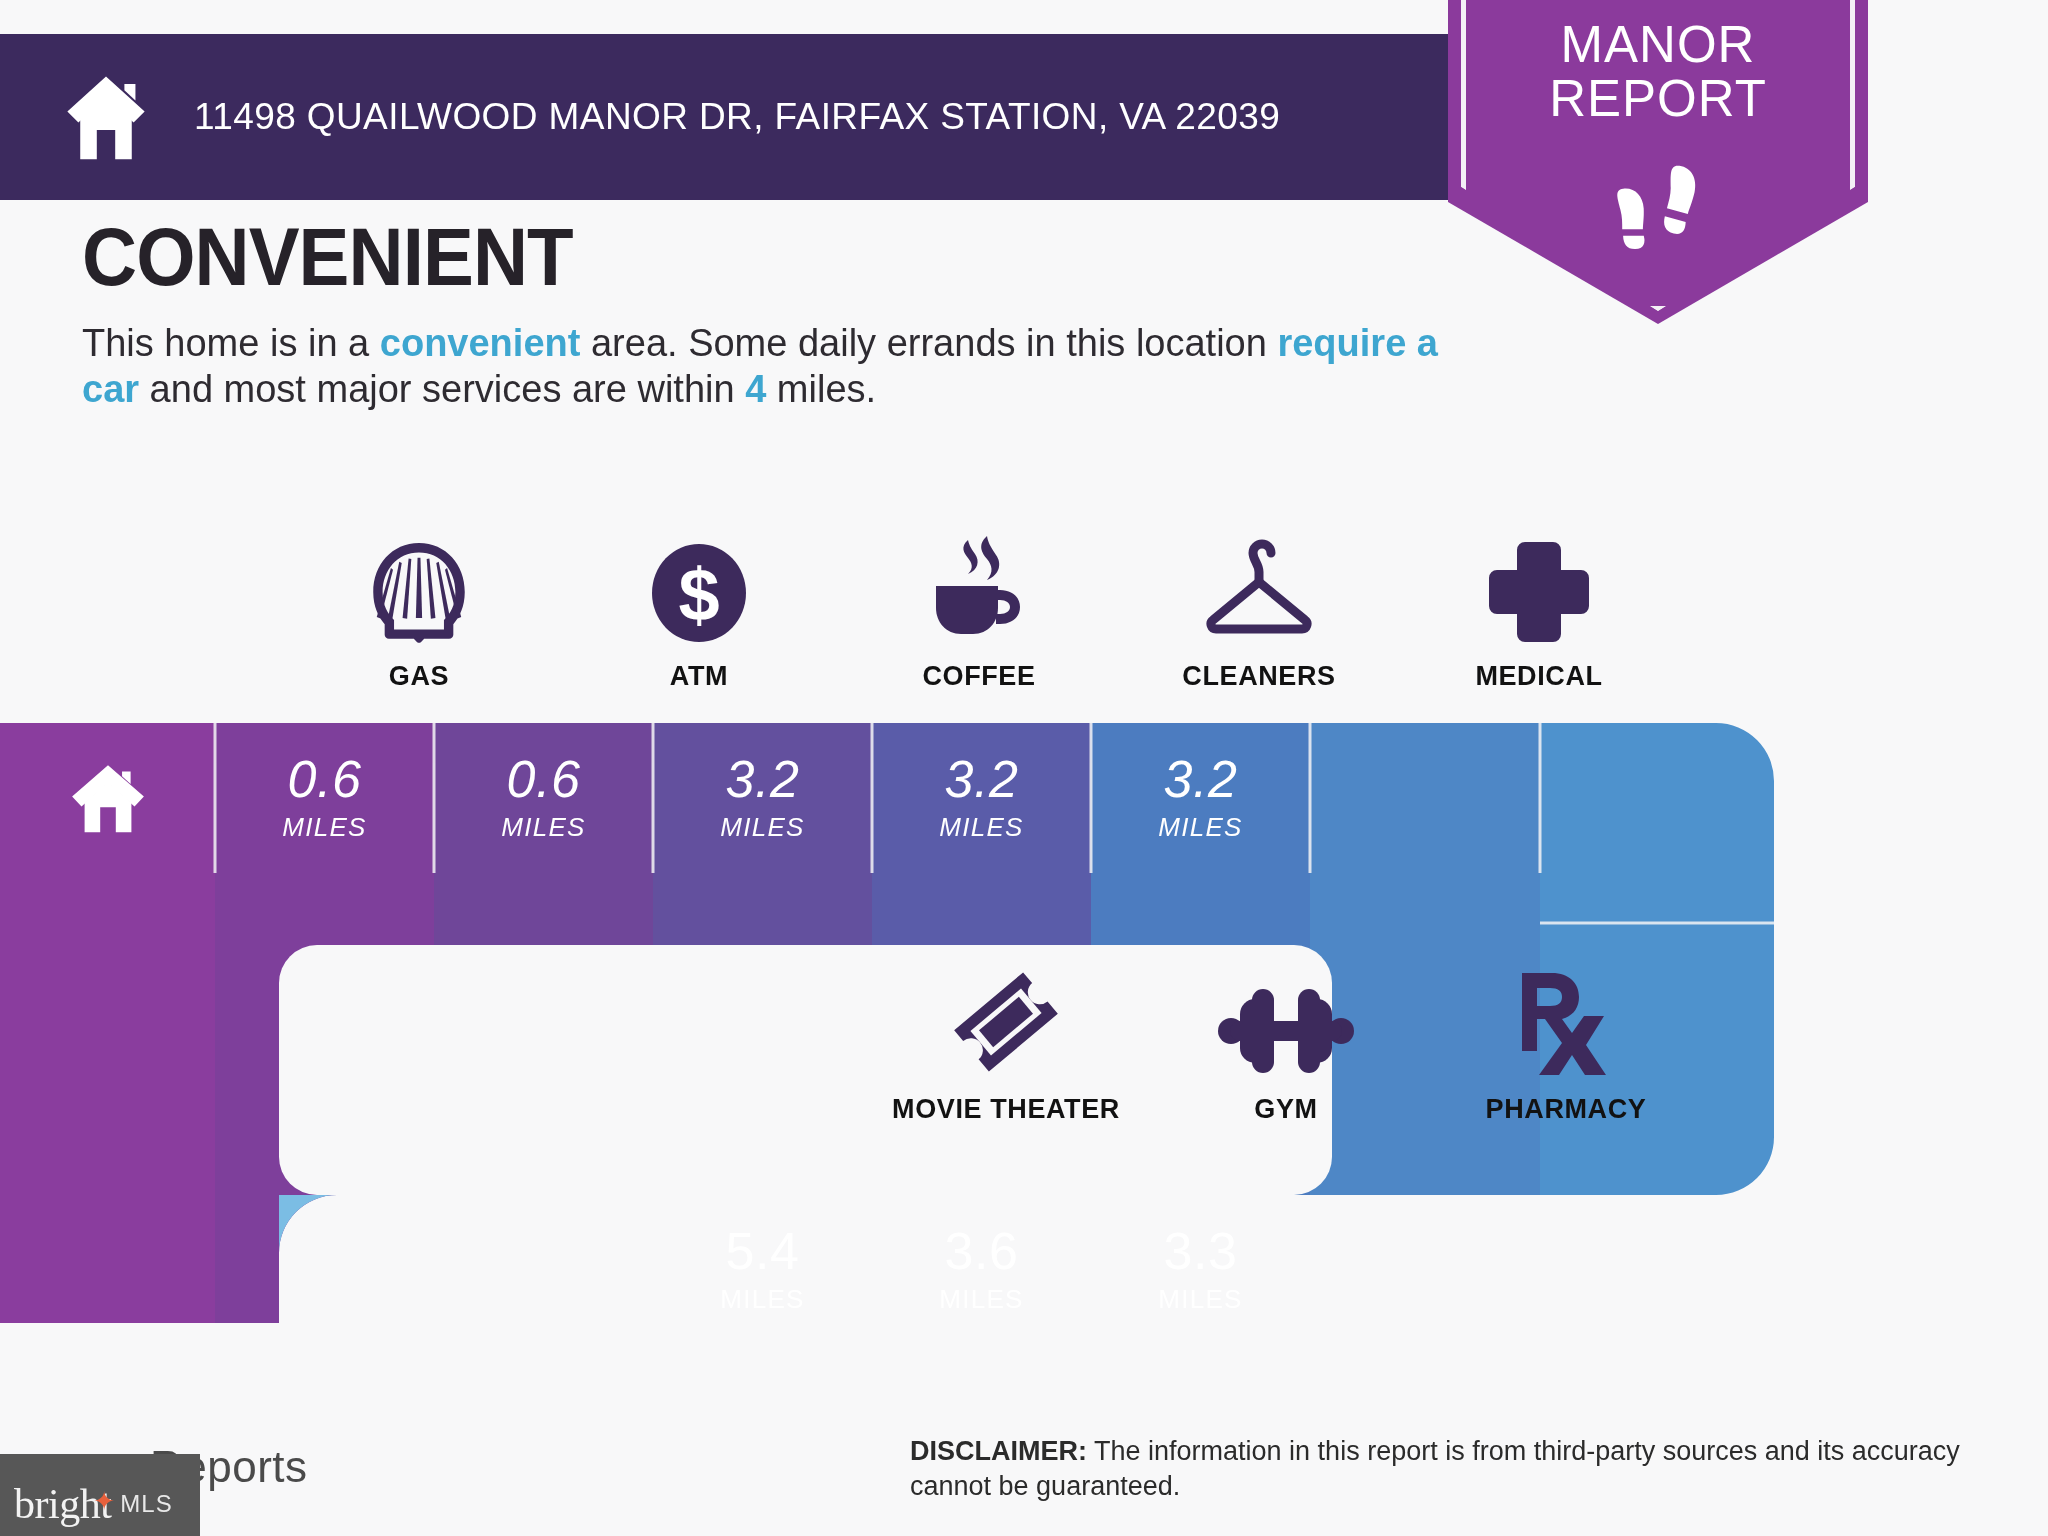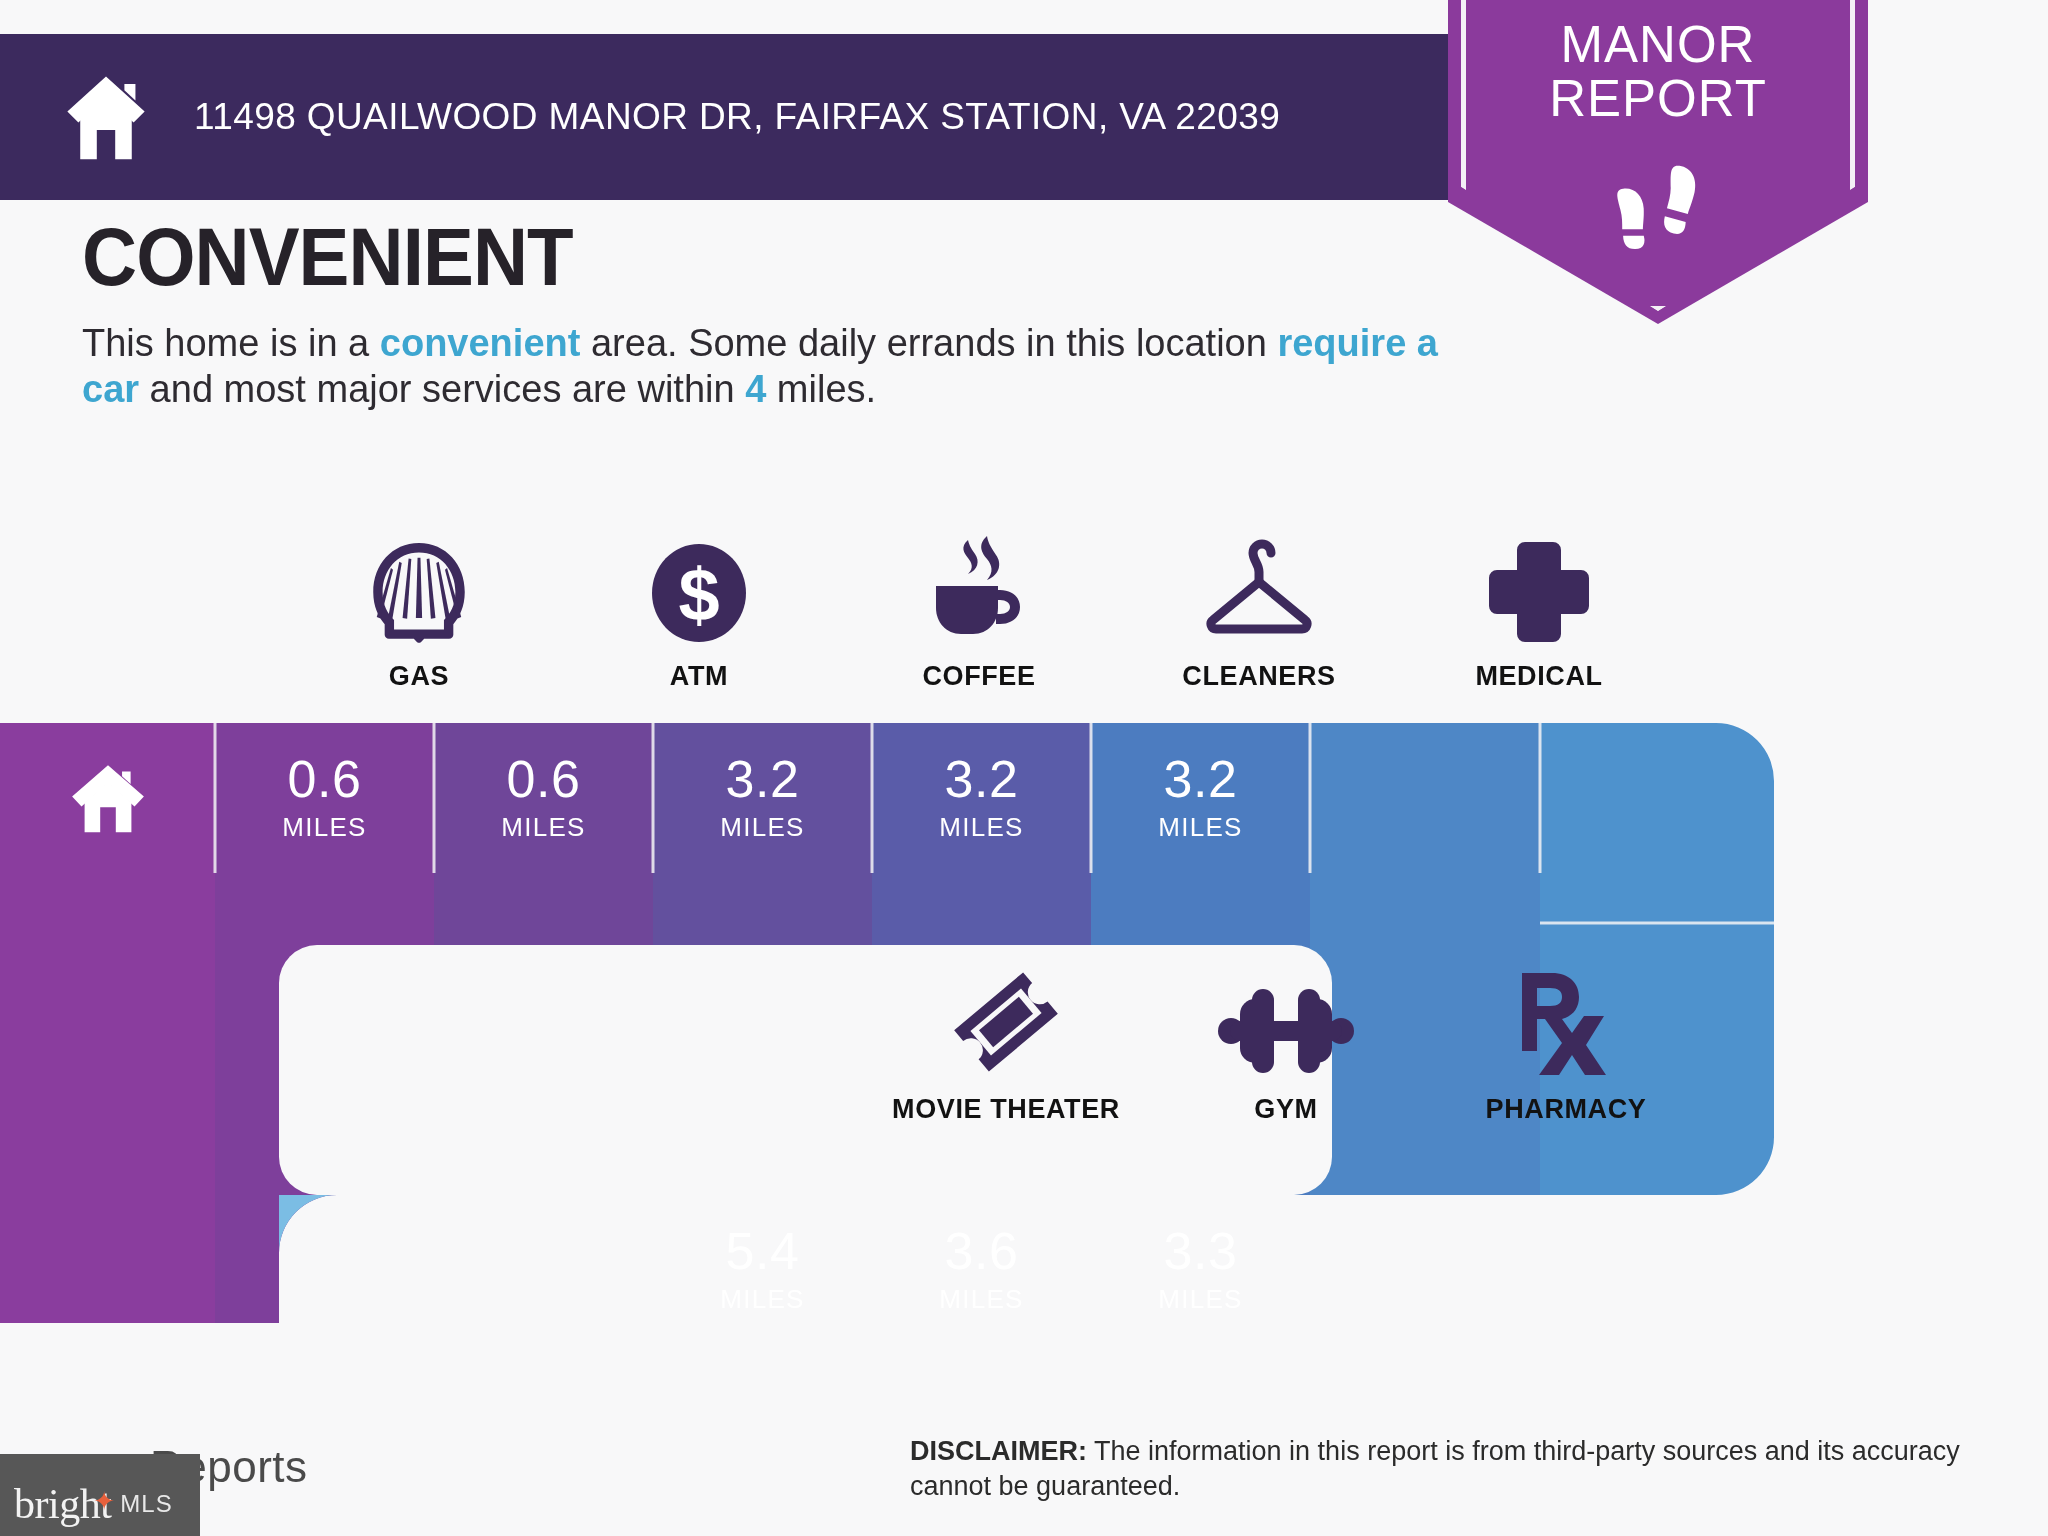--- a/index.html
+++ b/index.html
@@ -89,21 +89,21 @@
   #ribbon{ position:absolute; left:0; top:723px; width:2048px; height:600px; }
 
   .seg{
     position:absolute; display:flex; flex-direction:column;
     align-items:center; justify-content:center; color:#fff;
   }
   .seg .val{ font-size:52px; line-height:1; font-weight:400; letter-spacing:.5px; }
   .seg .unit{ font-size:26px; margin-top:7px; letter-spacing:1.3px; }
 
   
-  #bar-row-1 .seg{ top:0; height:150px; }
+  #bar-row-1 .seg{ top:0; height:150px;font-style:italic; }
   
   #bar-row-2 .seg{ top:472px; height:150px; }
 
   #home-marker-seg{
     left:0; width:215px; top:0; height:150px;
     display:flex; align-items:center; justify-content:center;
   }
   #home-marker-icon{ width:78px; height:72px; }
 
   

